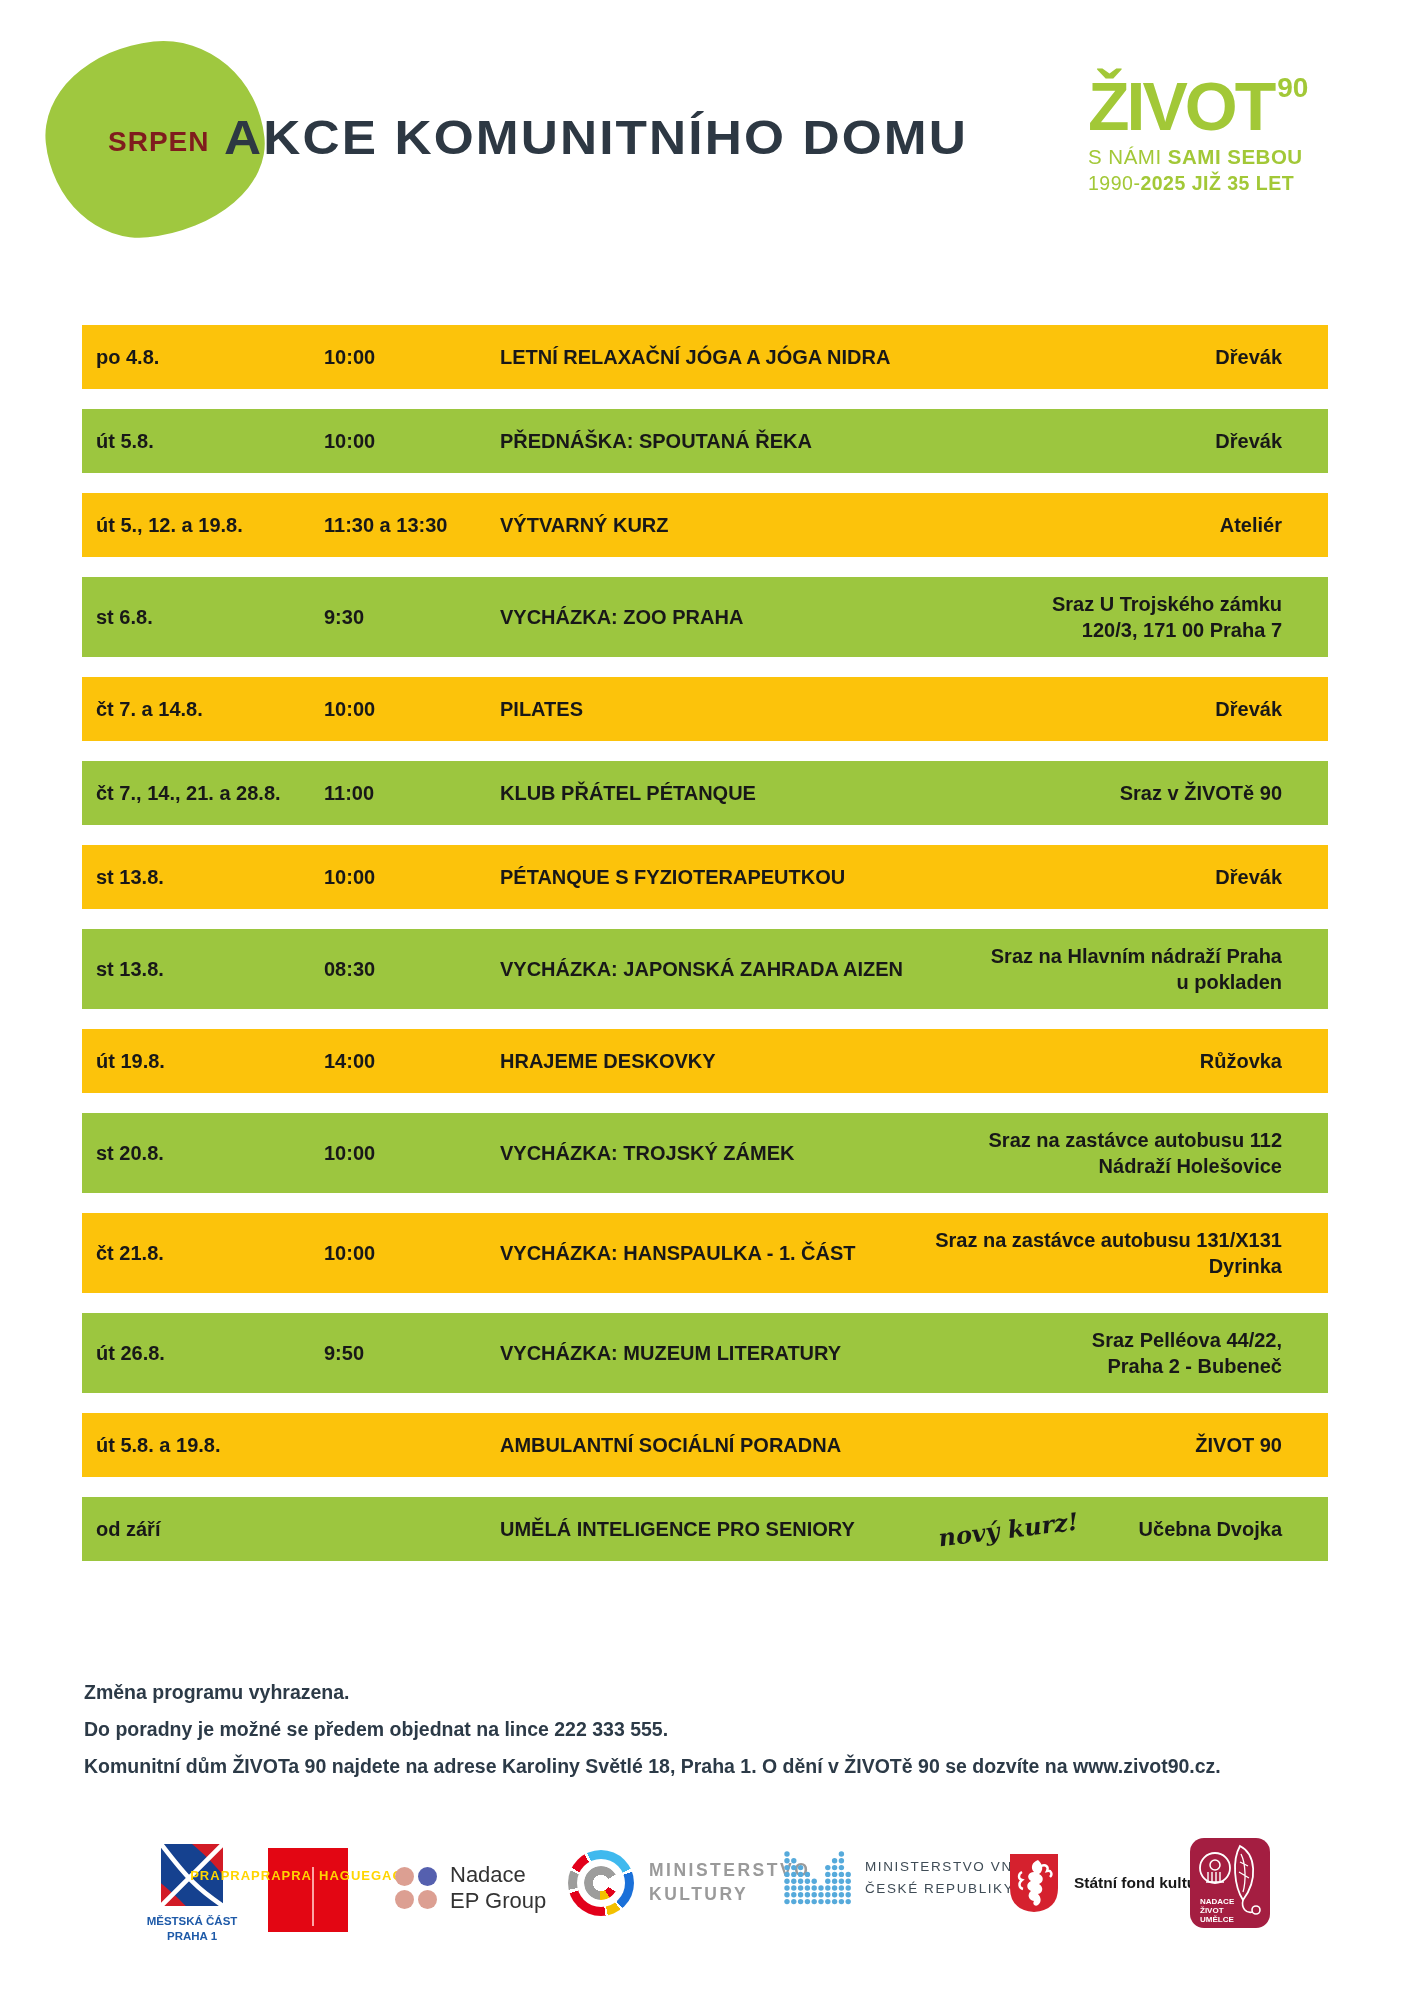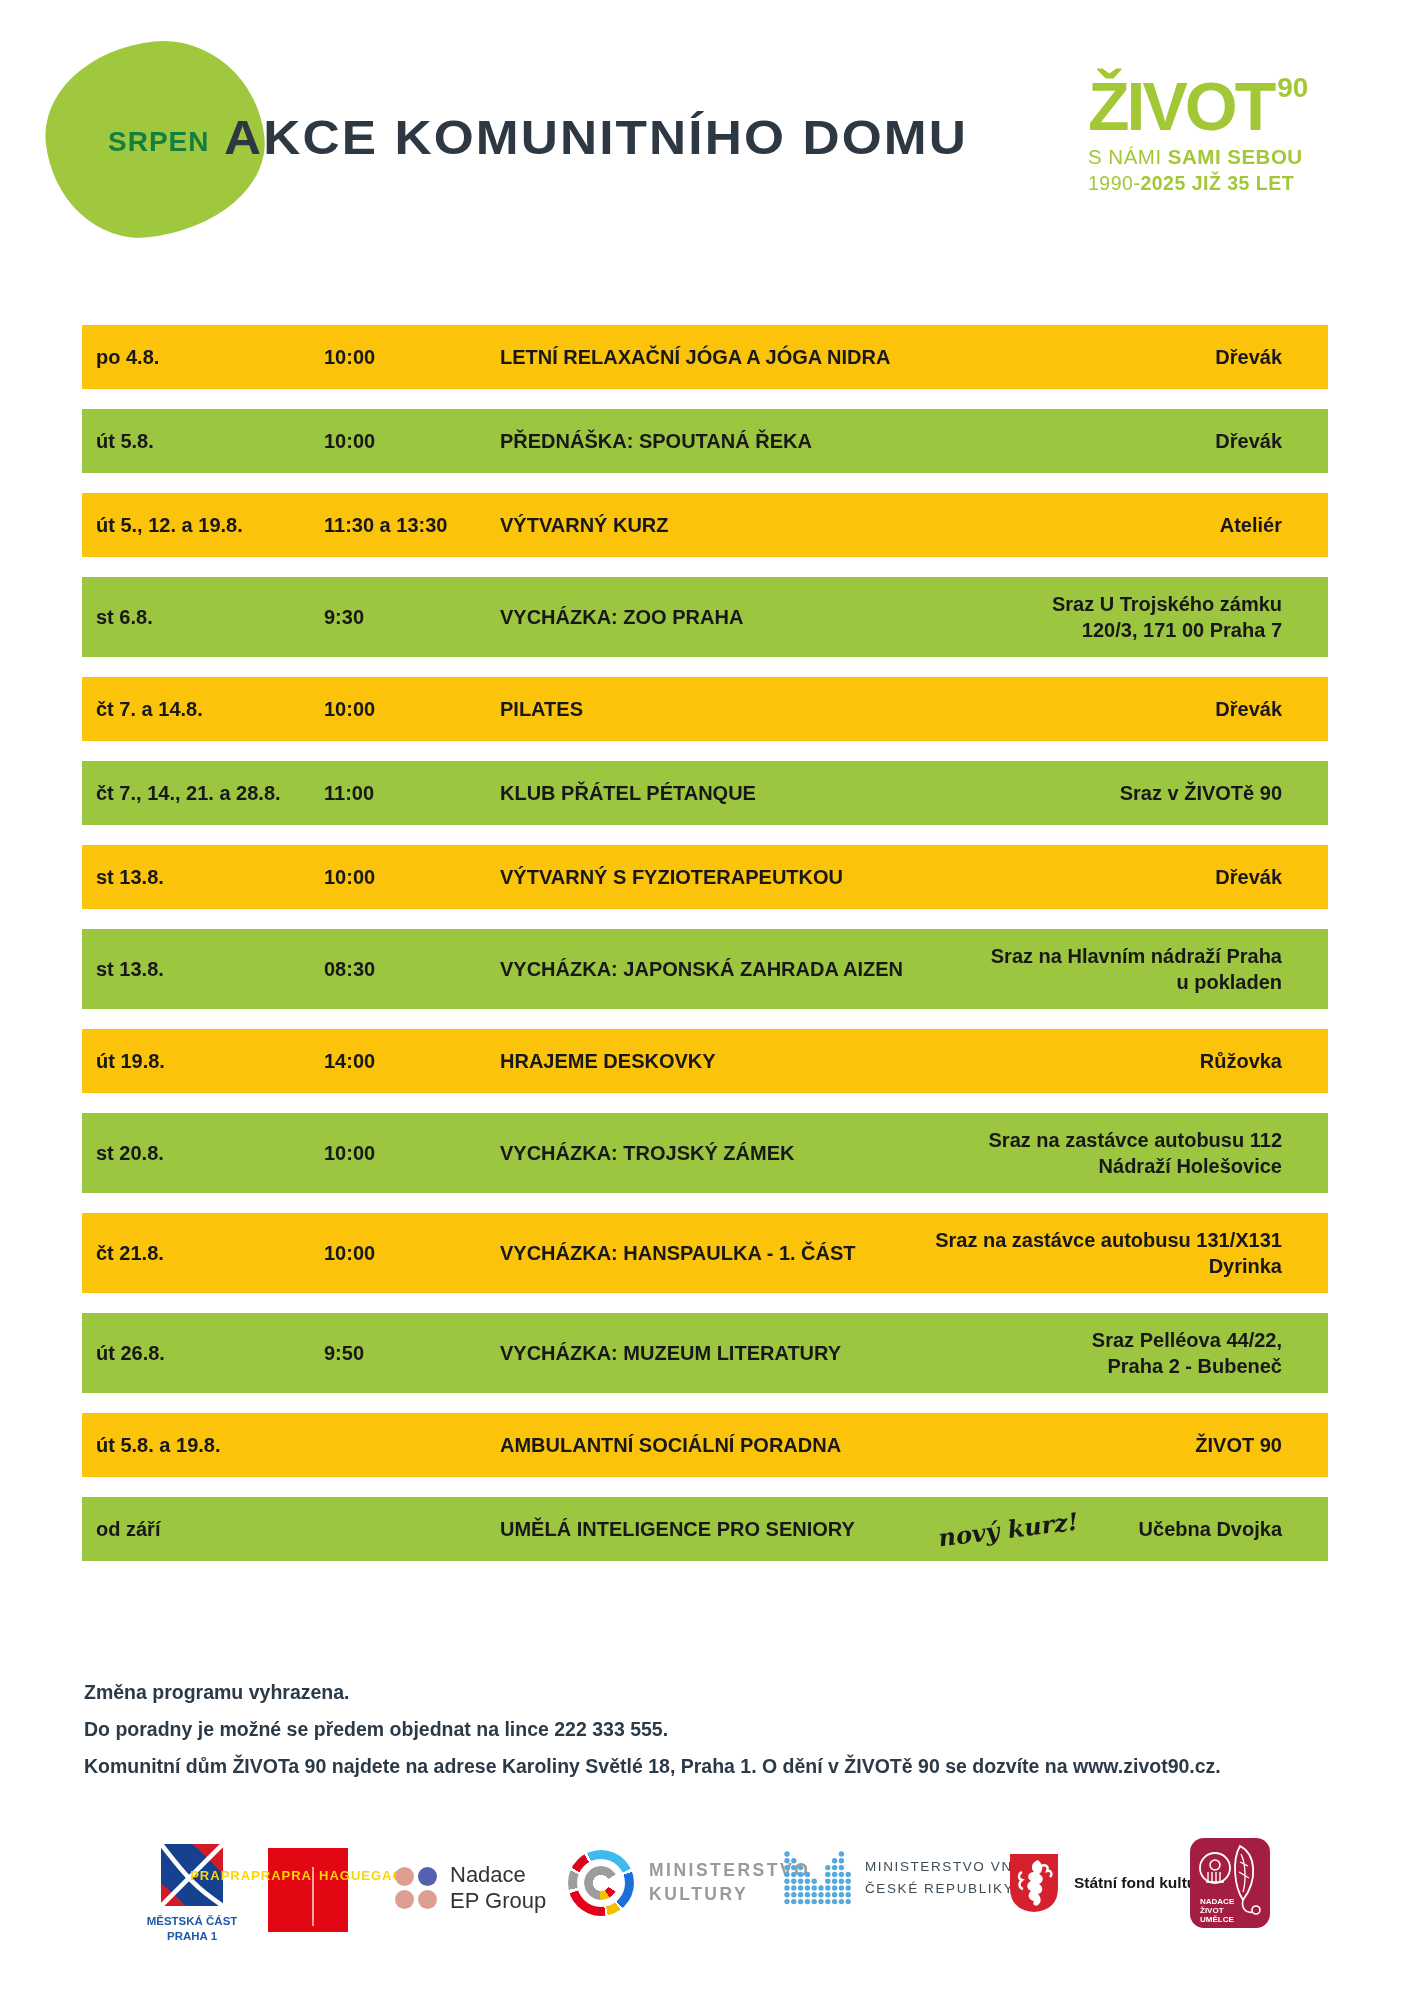--- a/index.html
+++ b/index.html
@@ -4,21 +4,21 @@
 <style>
   * { margin:0; padding:0; box-sizing:border-box; }
   body { font-family:"Liberation Sans", sans-serif; background:#fff; }
   .page { position:relative; width:1414px; height:2000px; background:#ffffff; overflow:hidden; }
 
   
   .blob { position:absolute; left:46px; top:42px; width:218px; height:194px;
           background:#9fc83f; border-radius:54% 46% 58% 42% / 46% 55% 45% 54%;
           transform:rotate(-6deg); }
   .blob-label { position:absolute; left:108px; top:126px; font-size:28px; font-weight:700;
-                color:#15803d; letter-spacing:1px; }
+                color:#7f1d1d; letter-spacing:1px; }
   .page-title { position:absolute; left:224px; top:110px; font-size:48px; font-weight:800;
                 color:#2d3843; letter-spacing:2px; white-space:nowrap;
                 transform:scaleX(1.07); transform-origin:left center; }
   .brand { position:absolute; left:1088px; top:72px; color:#a2c837; white-space:nowrap; }
   .brand-name { font-size:68px; font-weight:800; letter-spacing:-3px; line-height:1; color:#a2c837; }
   .brand-sup { font-size:28px; font-weight:800; letter-spacing:0; vertical-align:top;
                position:relative; top:2px; left:4px; }
   .brand-tag { font-size:20.5px; margin-top:5px; letter-spacing:.5px; }
   .brand-years { font-size:19.5px; margin-top:3px; letter-spacing:.5px; }
   .b { font-weight:700; }
@@ -144,21 +144,21 @@
     <div class="row">
       <span class="c-date">čt 7., 14., 21. a 28.8.</span>
       <span class="c-time">11:00</span>
       <span class="c-title">KLUB PŘÁTEL PÉTANQUE</span>
       <span class="c-loc"><span>Sraz v ŽIVOTě 90</span></span>
     </div>
 
     <div class="row">
       <span class="c-date">st 13.8.</span>
       <span class="c-time">10:00</span>
-      <span class="c-title">VÝTVARNÝ S FYZIOTERAPEUTKOU</span>
+      <span class="c-title">PÉTANQUE S FYZIOTERAPEUTKOU</span>
       <span class="c-loc"><span>Dřevák</span></span>
     </div>
 
     <div class="row tall">
       <span class="c-date">st 13.8.</span>
       <span class="c-time">08:30</span>
       <span class="c-title">VYCHÁZKA: JAPONSKÁ ZAHRADA AIZEN</span>
       <span class="c-loc">
           <span style="display:block">Sraz na Hlavním nádraží Praha</span>
           <span style="display:block">u pokladen</span>

